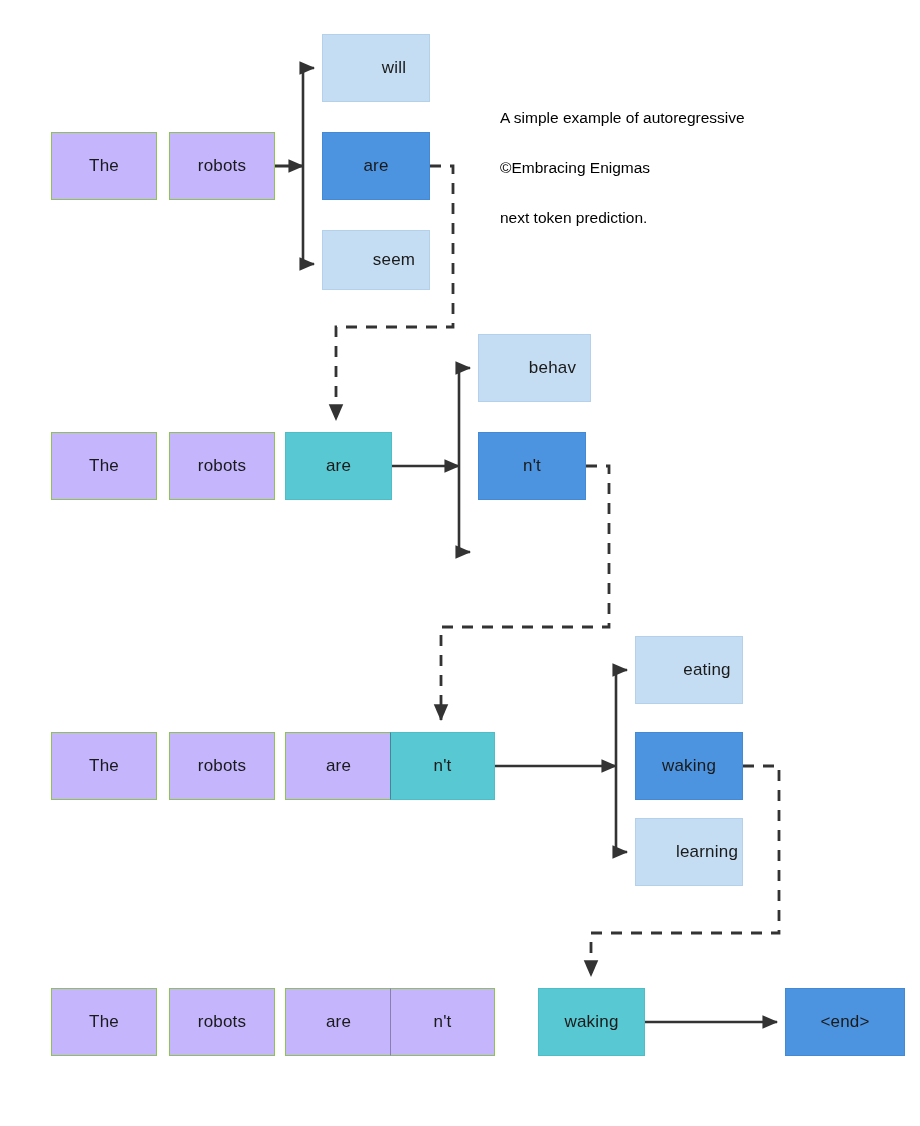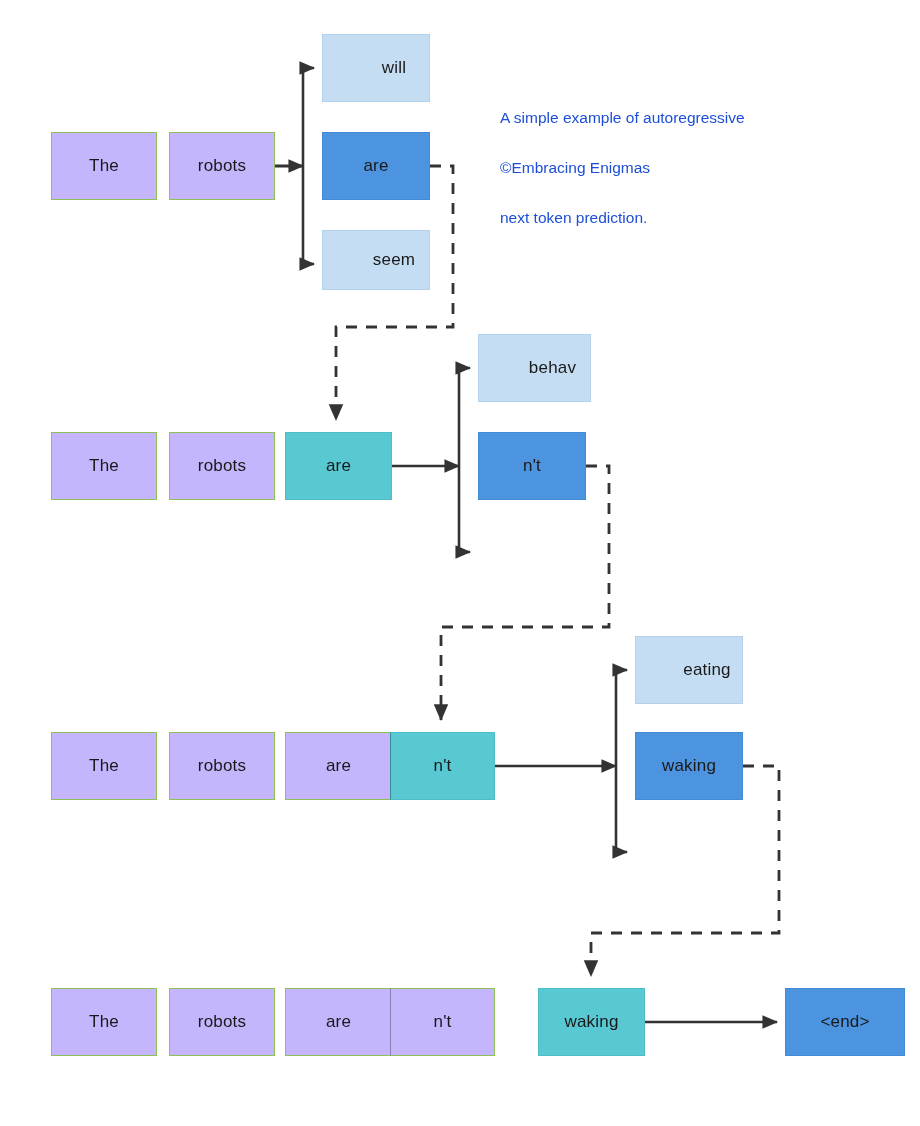--- a/index.html
+++ b/index.html
@@ -37,21 +37,21 @@
   .token-box.seq-green  { background: #c4b5fd; border-color: #8fc254; }
   .token-box.seq-teal   { background: #58c8d2; border-color: #4fbdc7; }
   .token-box.cand-light { background: #c4ddf3; border-color: #b3d1ea; padding-left: 36px; }
   .token-box.cand-dark  { background: #4d94e0; border-color: #438ad6; }
   .token-box.joined-left  { border-right-width: 0; }
   .token-box.joined-right { border-left-color: rgba(0,0,0,.30); }
   .caption {
     position: absolute;
     font-size: 15.5px;
     line-height: 25px;
-    color: #1d4ed8;
+    color: #000000;
     white-space: pre-line;
   }
 </style>
 </head>
 <body>
 
 <div id="canvas">
 
   <svg id="wires" viewBox="0 0 920 1126" width="920" height="1126">
     <defs>
@@ -107,20 +107,21 @@
   <div class="token-box seq-teal" style="left:285px;top:432px;width:107px;height:68px;">are</div>
   <div class="token-box cand-light" style="left:478px;top:334px;width:113px;height:68px;">behav</div>
   <div class="token-box cand-dark" style="left:478px;top:432px;width:108px;height:68px;">n't</div>
 
   <div class="token-box seq-green" style="left:51px;top:732px;width:106px;height:68px;">The</div>
   <div class="token-box seq-green" style="left:169px;top:732px;width:106px;height:68px;">robots</div>
   <div class="token-box seq-green joined-left" style="left:285px;top:732px;width:106px;height:68px;">are</div>
   <div class="token-box seq-teal joined-right" style="left:390px;top:732px;width:105px;height:68px;">n't</div>
   <div class="token-box cand-light" style="left:635px;top:636px;width:108px;height:68px;">eating</div>
   <div class="token-box cand-dark" style="left:635px;top:732px;width:108px;height:68px;">waking</div>
+  <div class="token-box cand-light" style="left:635px;top:818px;width:108px;height:68px;">learning</div>
 
   <div class="token-box seq-green" style="left:51px;top:988px;width:106px;height:68px;">The</div>
   <div class="token-box seq-green" style="left:169px;top:988px;width:106px;height:68px;">robots</div>
   <div class="token-box seq-green joined-left" style="left:285px;top:988px;width:106px;height:68px;">are</div>
   <div class="token-box seq-green joined-right" style="left:390px;top:988px;width:105px;height:68px;">n't</div>
   <div class="token-box seq-teal" style="left:538px;top:988px;width:107px;height:68px;">waking</div>
   <div class="token-box cand-dark" style="left:785px;top:988px;width:120px;height:68px;">&lt;end&gt;</div>
 
   <div class="caption" style="left:500px;top:80px;width:370px;">
     <div>A simple example of autoregressive</div>

